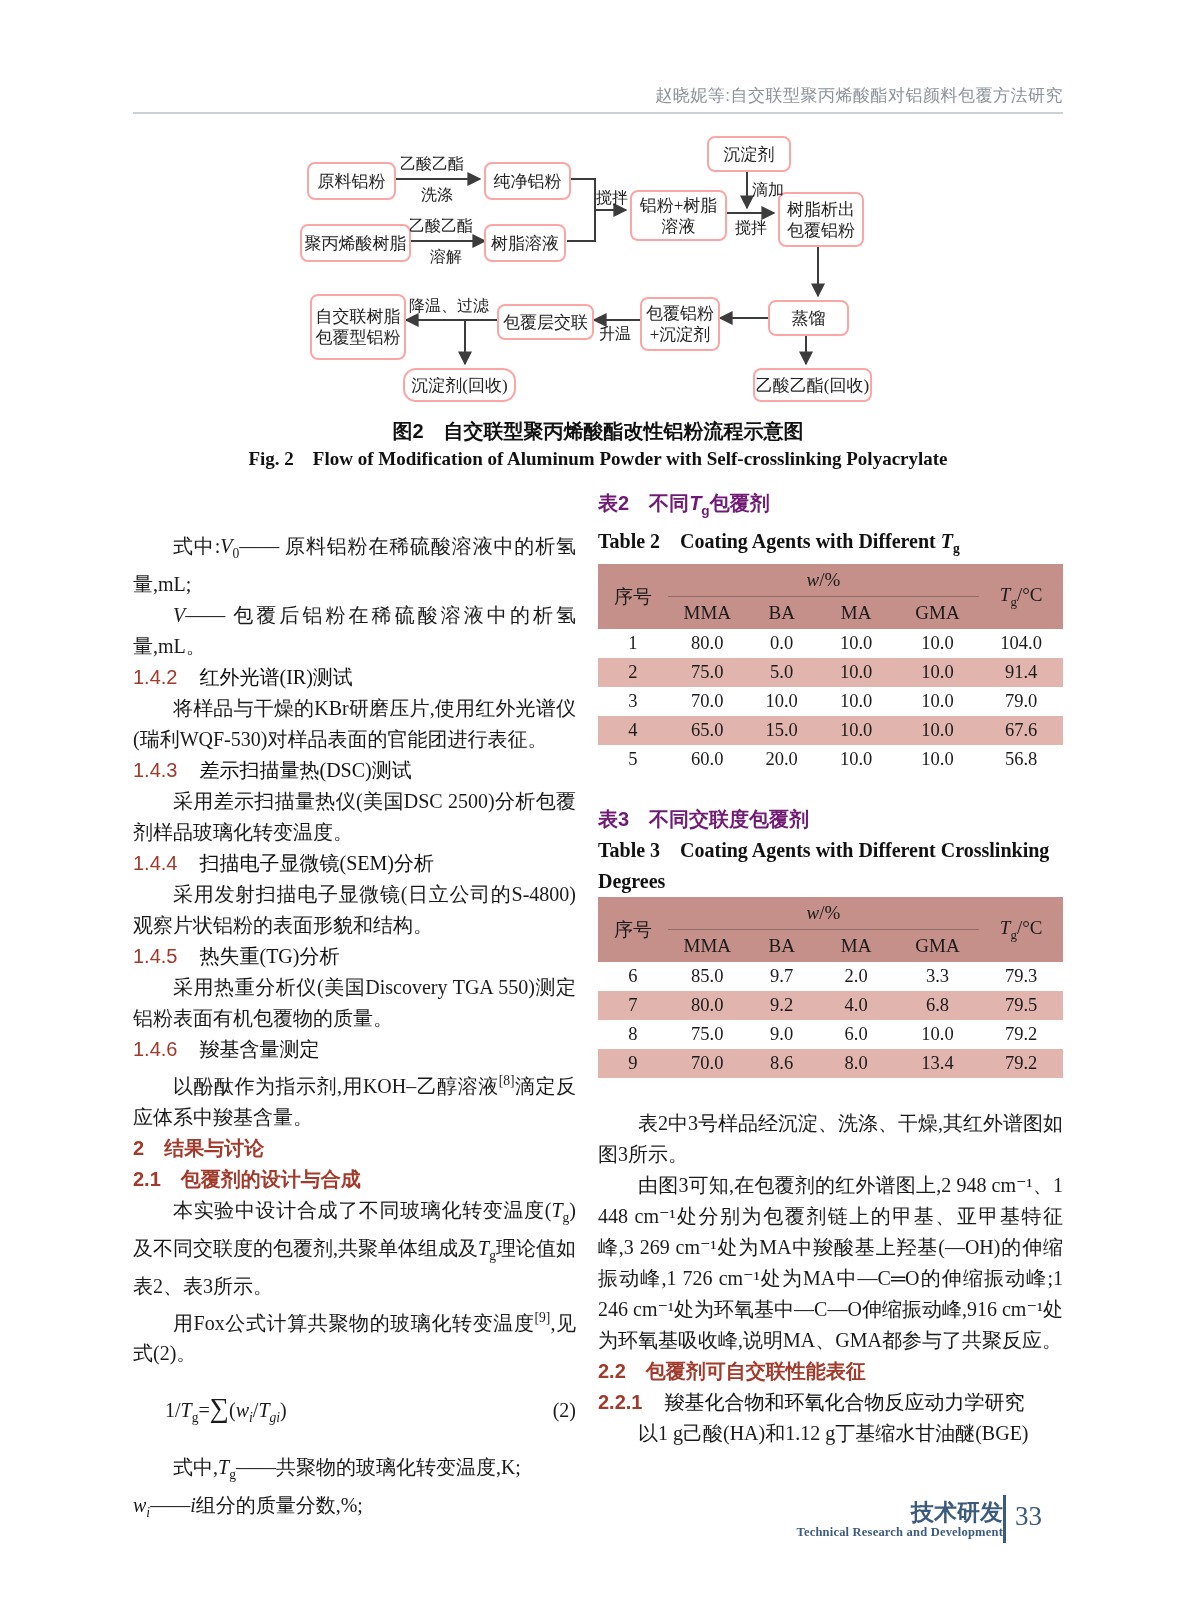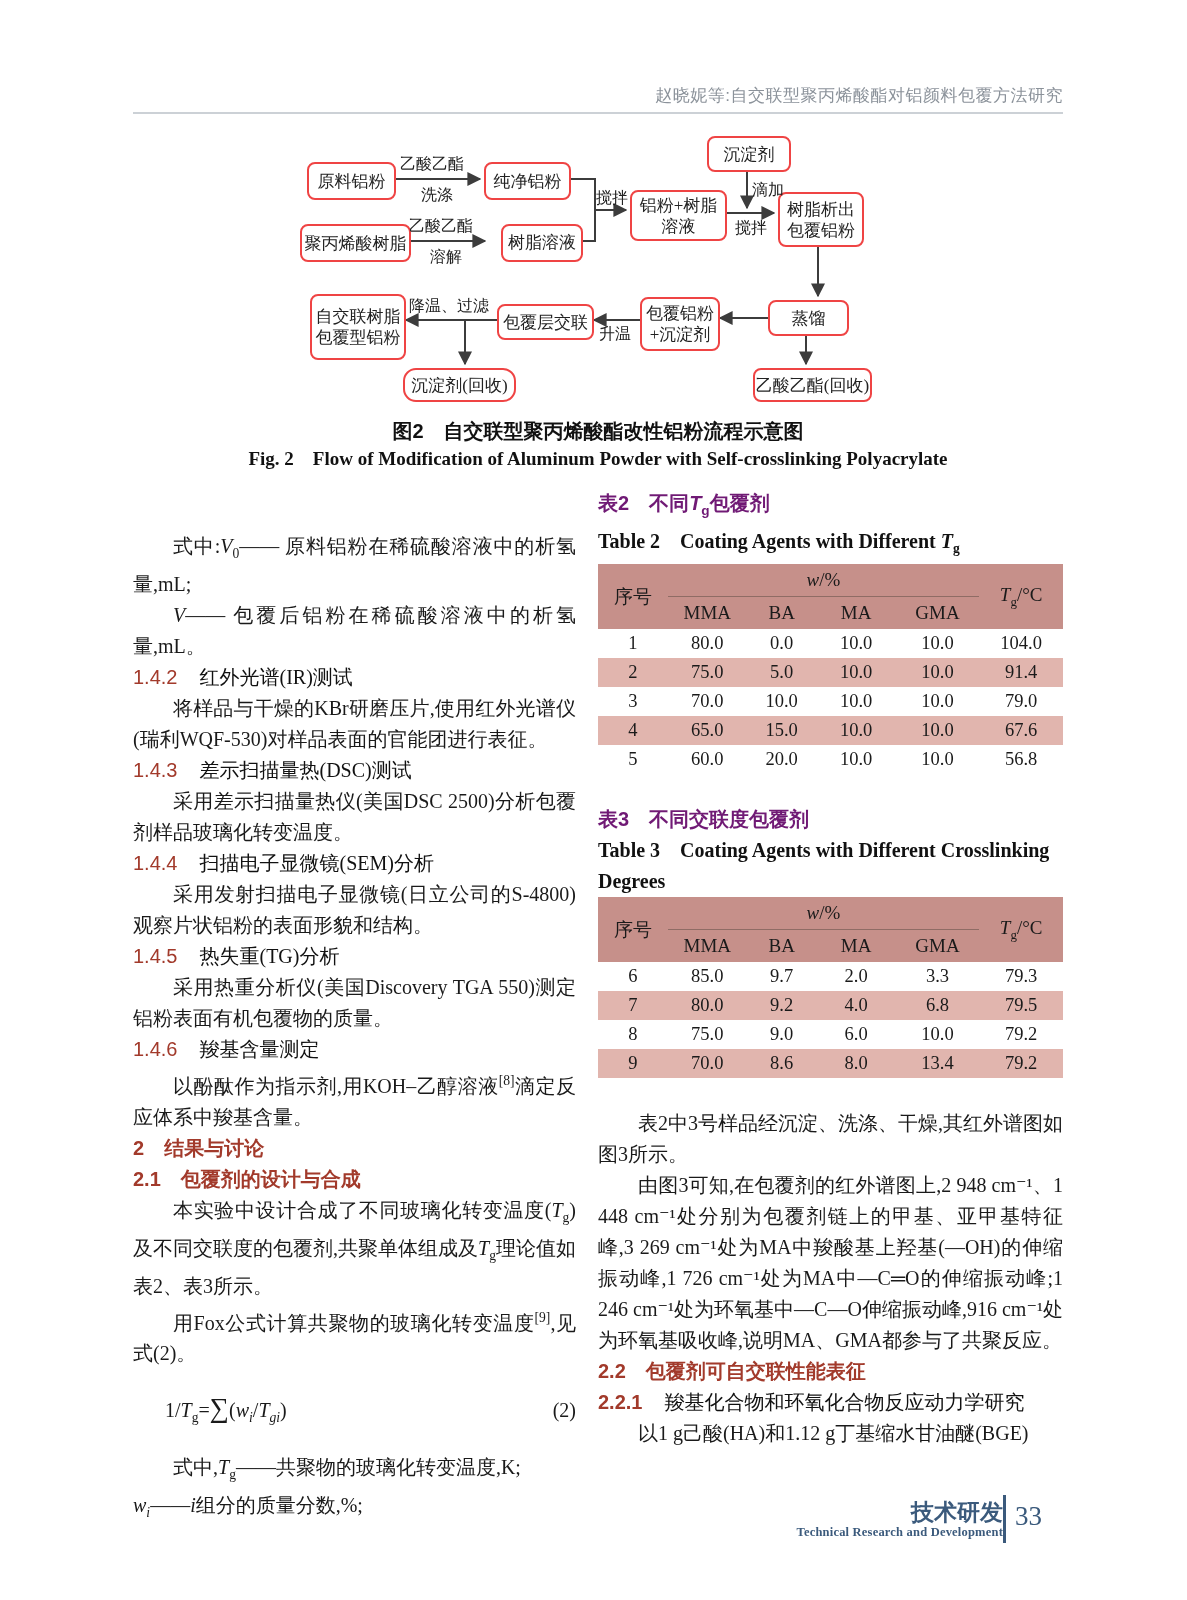--- a/index.html
+++ b/index.html
@@ -7,21 +7,21 @@
         font-family:"Liberation Serif","DejaVu Serif",serif;color:#1a1a1a;}
 
   
   .running-title{position:absolute;top:84px;right:124px;font-family:"Liberation Sans","DejaVu Sans",sans-serif;
         font-size:17px;color:#8b929a;letter-spacing:.5px;}
   .header-rule{position:absolute;left:133px;right:124px;top:112px;height:2px;background:#ccd1d6;}
 
   
   .flowchart{position:absolute;left:288px;top:128px;width:600px;height:284px;}
   .fc-svg{position:absolute;left:0;top:0;width:600px;height:284px;}
-  .fbox{position:absolute;border:2px solid #ef4444;border-radius:8px;background:#fff;
+  .fbox{position:absolute;border:2px solid #fca5a5;border-radius:8px;background:#fff;
         display:flex;align-items:center;justify-content:center;text-align:center;
         font-size:17px;line-height:21px;white-space:pre-line;color:#222;}
   .flbl{position:absolute;font-size:16px;color:#222;white-space:nowrap;}
 
   
   .fig-cap-zh{position:absolute;left:133px;right:124px;top:418px;text-align:center;
         font-family:"Liberation Sans","DejaVu Sans",sans-serif;font-weight:bold;font-size:20px;color:#111;}
   .fig-cap-en{position:absolute;left:133px;right:124px;top:446px;text-align:center;
         font-weight:bold;font-size:19px;color:#111;}
 
@@ -105,21 +105,21 @@
         <line x1="209" y1="192" x2="118" y2="192" marker-end="url(#ah)"></line>
         <line x1="177" y1="192" x2="177" y2="236" marker-end="url(#ah)"></line>
         <line x1="518" y1="204" x2="518" y2="236" marker-end="url(#ah)"></line>
       </g>
     </svg>
 
     <div class="fbox" style="left:19px;top:34px;width:85px;height:34px;">原料铝粉</div>
     <div class="fbox" style="left:196px;top:34px;width:83px;height:34px;">纯净铝粉</div>
     <div class="fbox" style="left:419px;top:8px;width:80px;height:32px;">沉淀剂</div>
     <div class="fbox" style="left:12px;top:96px;width:107px;height:34px;">聚丙烯酸树脂</div>
-    <div class="fbox" style="left:213px;top:96px;width:78px;height:34px;font-family:Liberation Mono, monospace;">树脂溶液</div>
+    <div class="fbox" style="left:196px;top:96px;width:78px;height:34px;">树脂溶液</div>
     <div class="fbox" style="left:342px;top:62px;width:93px;height:47px;">铝粉+树脂
 溶液</div>
     <div class="fbox" style="left:490px;top:64px;width:82px;height:51px;">树脂析出
 包覆铝粉</div>
     <div class="fbox" style="left:22px;top:166px;width:92px;height:62px;">自交联树脂
 包覆型铝粉</div>
     <div class="fbox" style="left:209px;top:176px;width:93px;height:32px;">包覆层交联</div>
     <div class="fbox" style="left:352px;top:169px;width:76px;height:50px;">包覆铝粉
 +沉淀剂</div>
     <div class="fbox" style="left:480px;top:172px;width:77px;height:32px;">蒸馏</div>

